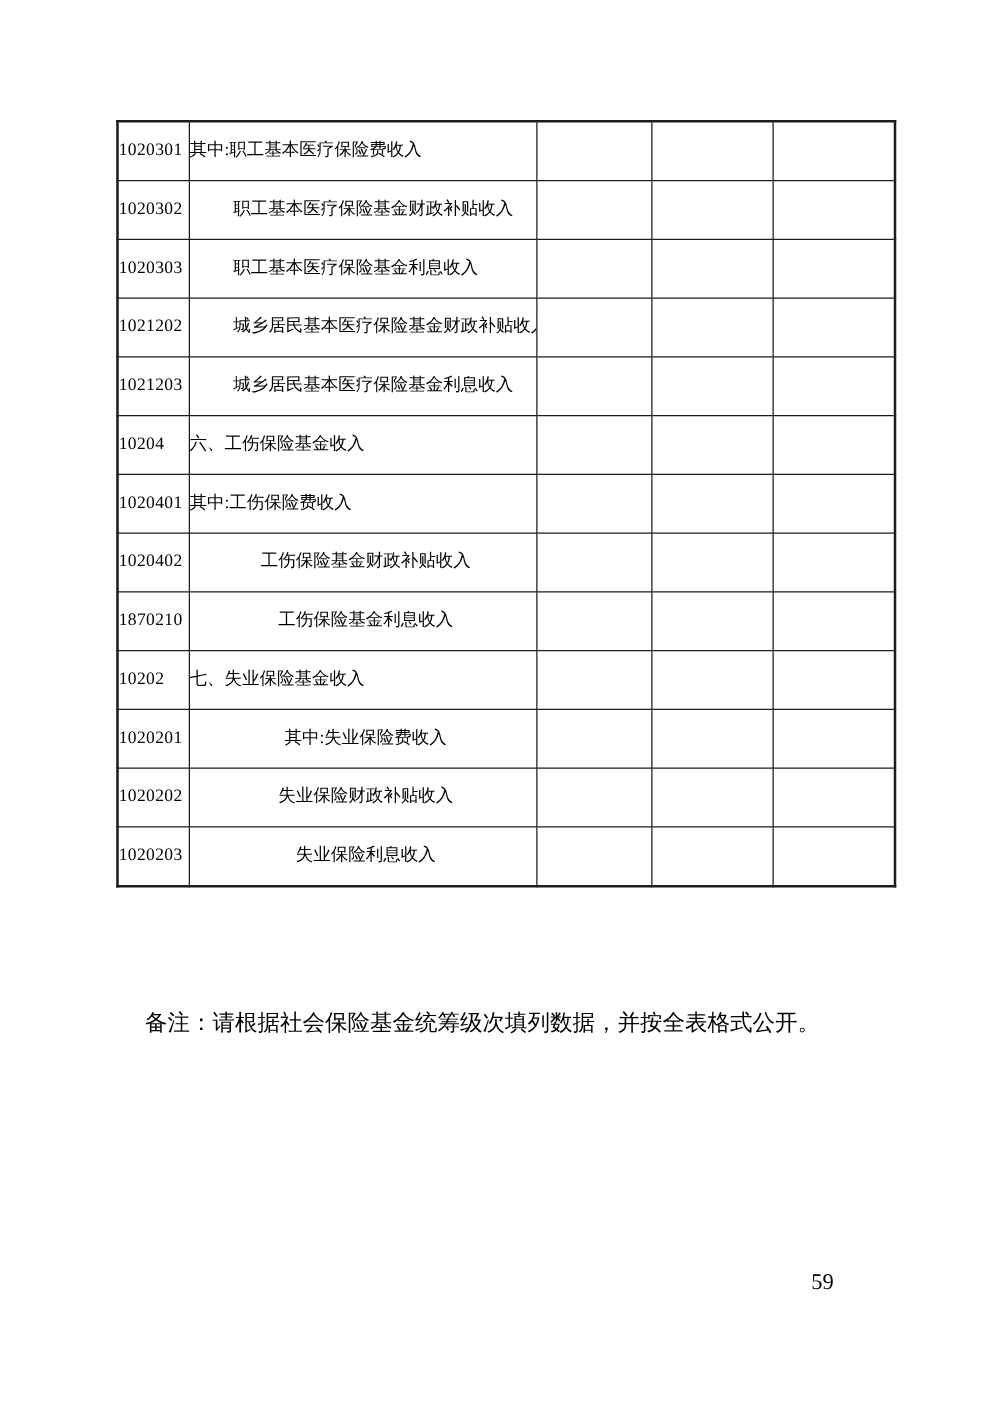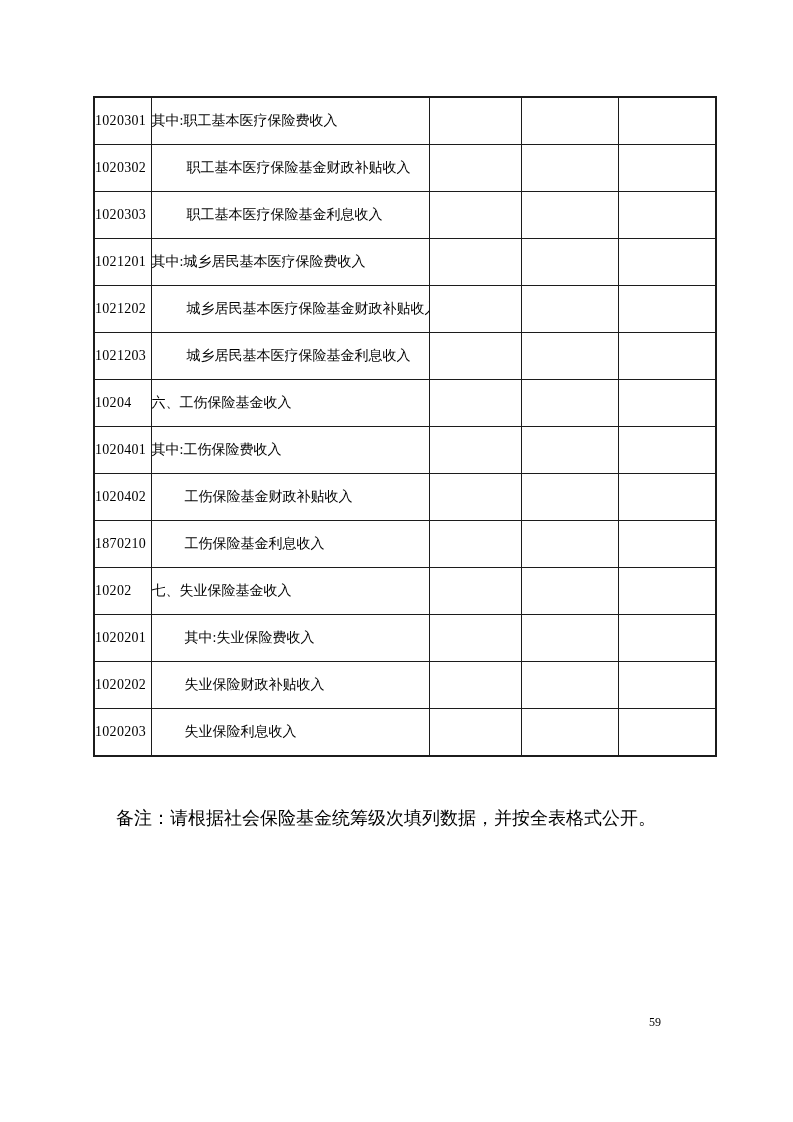--- a/index.html
+++ b/index.html
@@ -37,34 +37,34 @@
     overflow: hidden;
   }
   td.code {
     text-align: left;
     letter-spacing: 0.3px;
   }
   td.name {
     padding-left: 4px;
     white-space: nowrap;
   }
-  td.name.ind1 { padding-left: 33px; }
+  td.name.ind1 { padding-left: 5px; text-align: center; }
   td.name.ind2 { padding-left: 35px; }
   .note {
     position: absolute;
     left: 116px;
     top: 806px;
     font-size: 18px;
     white-space: nowrap;
   }
   .page-number {
     position: absolute;
     left: 649px;
     top: 1015px;
-    font-size: 12px;
+    font-size: 18px;
   }
 </style>
 </head>
 <body>
 
 <div class="page">
 
   <table class="fund-table">
     <colgroup>
       <col style="width:57px">
@@ -84,27 +84,20 @@
         <tr>
           <td class="code">1020302</td>
           <td class="name ind2">职工基本医疗保险基金财政补贴收入</td>
           <td></td>
           <td></td>
           <td></td>
         </tr>
         <tr>
           <td class="code">1020303</td>
           <td class="name ind2">职工基本医疗保险基金利息收入</td>
-          <td></td>
-          <td></td>
-          <td></td>
-        </tr>
-        <tr>
-          <td class="code">1021201</td>
-          <td class="name ind0">其中:城乡居民基本医疗保险费收入</td>
           <td></td>
           <td></td>
           <td></td>
         </tr>
         <tr>
           <td class="code">1021202</td>
           <td class="name ind2">城乡居民基本医疗保险基金财政补贴收入</td>
           <td></td>
           <td></td>
           <td></td>

